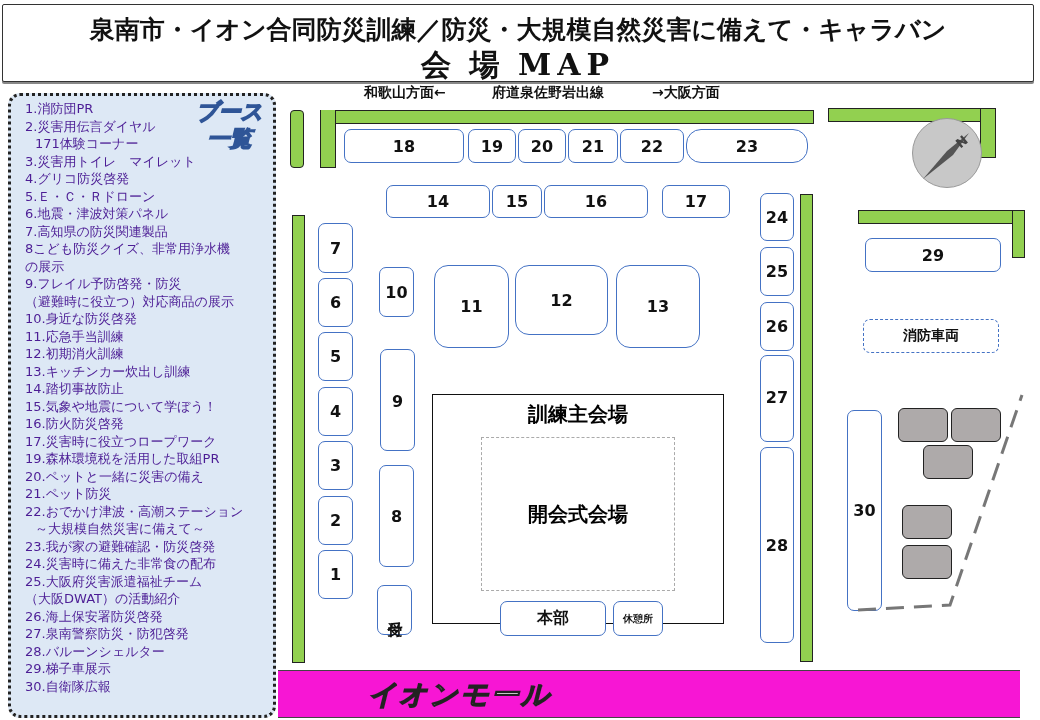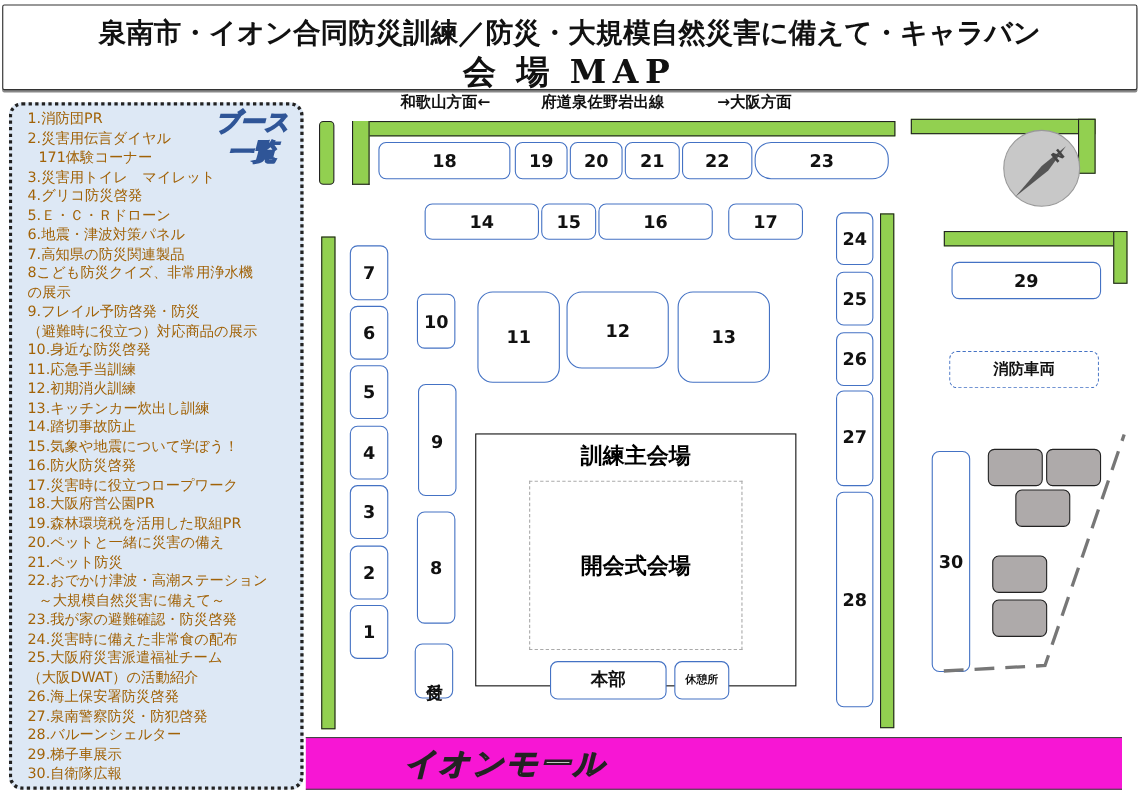--- a/index.html
+++ b/index.html
@@ -5,21 +5,21 @@
     html, body { margin:0; padding:0; }
     body { width:1040px; height:720px; position:relative; background:#ffffff; overflow:hidden;
       font-family: "DejaVu Sans", "Liberation Sans", sans-serif; }
     .abs { position:absolute; box-sizing:border-box; }
     .title-banner { left:2px; top:4px; width:1032px; height:78px; border:1.5px solid #333; background:#fff;
       border-radius:2px; box-shadow:0 2px 0 #888; }
     .title-l1 { left:0; top:8px; width:100%; text-align:center; font-size:25px; font-weight:bold; color:#111; letter-spacing:0px; }
     .title-l2 { left:0; top:40px; width:100%; text-align:center; font-size:30px; font-weight:bold; color:#111; letter-spacing:4px; }
     .title-l2 .map { font-family:"DejaVu Serif", serif; font-weight:900; letter-spacing:6px; }
     .legend { left:8px; top:93px; width:268px; height:625px; background:#dde8f5; border:3px dotted #222; border-radius:12px; padding:4px 0 0 14px; }
-    .legend-item { font-size:13px; line-height:17.5px; color:#a16207; white-space:nowrap; font-weight:500; }
+    .legend-item { font-size:13px; line-height:17.5px; color:#4c1d95; white-space:nowrap; font-weight:500; }
     .legend-item.indent { padding-left:10px; }
     .legend-title { right:10px; top:2px; text-align:center; font-size:22px; font-weight:bold; color:#dde8f5;
       -webkit-text-stroke:1.5px #2f5597; line-height:27px; font-style:italic; }
     .road-label { top:84px; font-size:14px; font-weight:bold; color:#111; white-space:nowrap; }
     .green { background:#92d050; border:1.5px solid #222; }
     .booth { background:#fff; border:1.3px solid #4472c4; border-radius:7px; display:flex; align-items:center; justify-content:center;
       font-family:"DejaVu Sans", sans-serif; font-weight:bold; font-size:16px; color:#111; }
     .booth.dashed { border-style:dashed; }
     .main-venue { left:432px; top:394px; width:292px; height:230px; border:1.3px solid #111; background:#fff; }
     .main-venue-label { left:0; top:6px; width:100%; text-align:center; font-size:20px; font-weight:bold; }
@@ -59,21 +59,20 @@
   <div class="legend-item">9.フレイル予防啓発・防災</div>
   <div class="legend-item">（避難時に役立つ）対応商品の展示</div>
   <div class="legend-item">10.身近な防災啓発</div>
   <div class="legend-item">11.応急手当訓練</div>
   <div class="legend-item">12.初期消火訓練</div>
   <div class="legend-item">13.キッチンカー炊出し訓練</div>
   <div class="legend-item">14.踏切事故防止</div>
   <div class="legend-item">15.気象や地震について学ぼう！</div>
   <div class="legend-item">16.防火防災啓発</div>
   <div class="legend-item">17.災害時に役立つロープワーク</div>
-  <div class="legend-item">18.大阪府営公園PR</div>
   <div class="legend-item">19.森林環境税を活用した取組PR</div>
   <div class="legend-item">20.ペットと一緒に災害の備え</div>
   <div class="legend-item">21.ペット防災</div>
   <div class="legend-item">22.おでかけ津波・高潮ステーション</div>
   <div class="legend-item indent">～大規模自然災害に備えて～</div>
   <div class="legend-item">23.我が家の避難確認・防災啓発</div>
   <div class="legend-item">24.災害時に備えた非常食の配布</div>
   <div class="legend-item">25.大阪府災害派遣福祉チーム</div>
   <div class="legend-item">（大阪DWAT）の活動紹介</div>
   <div class="legend-item">26.海上保安署防災啓発</div>

